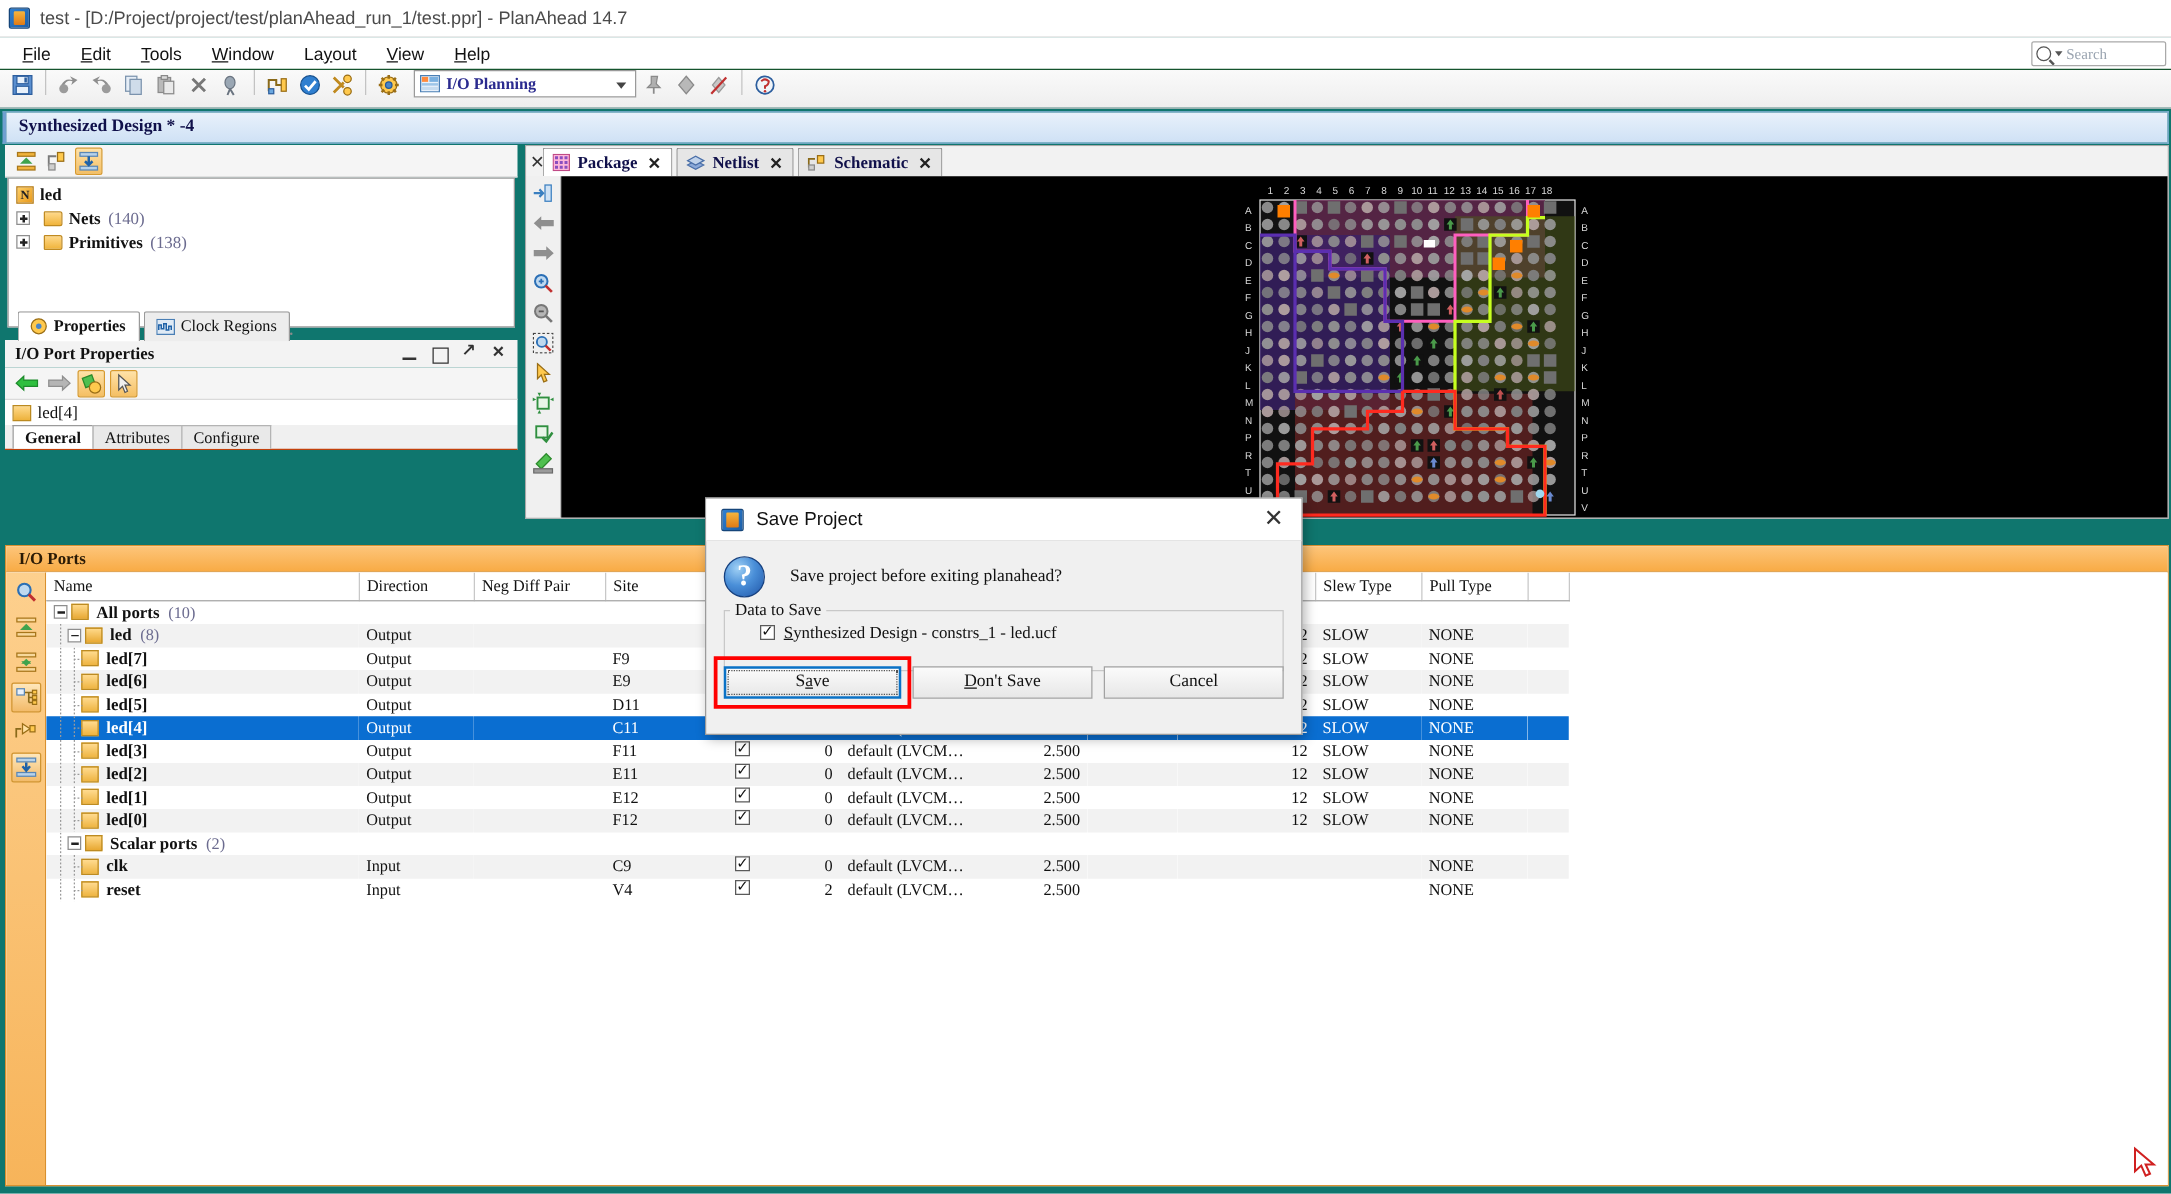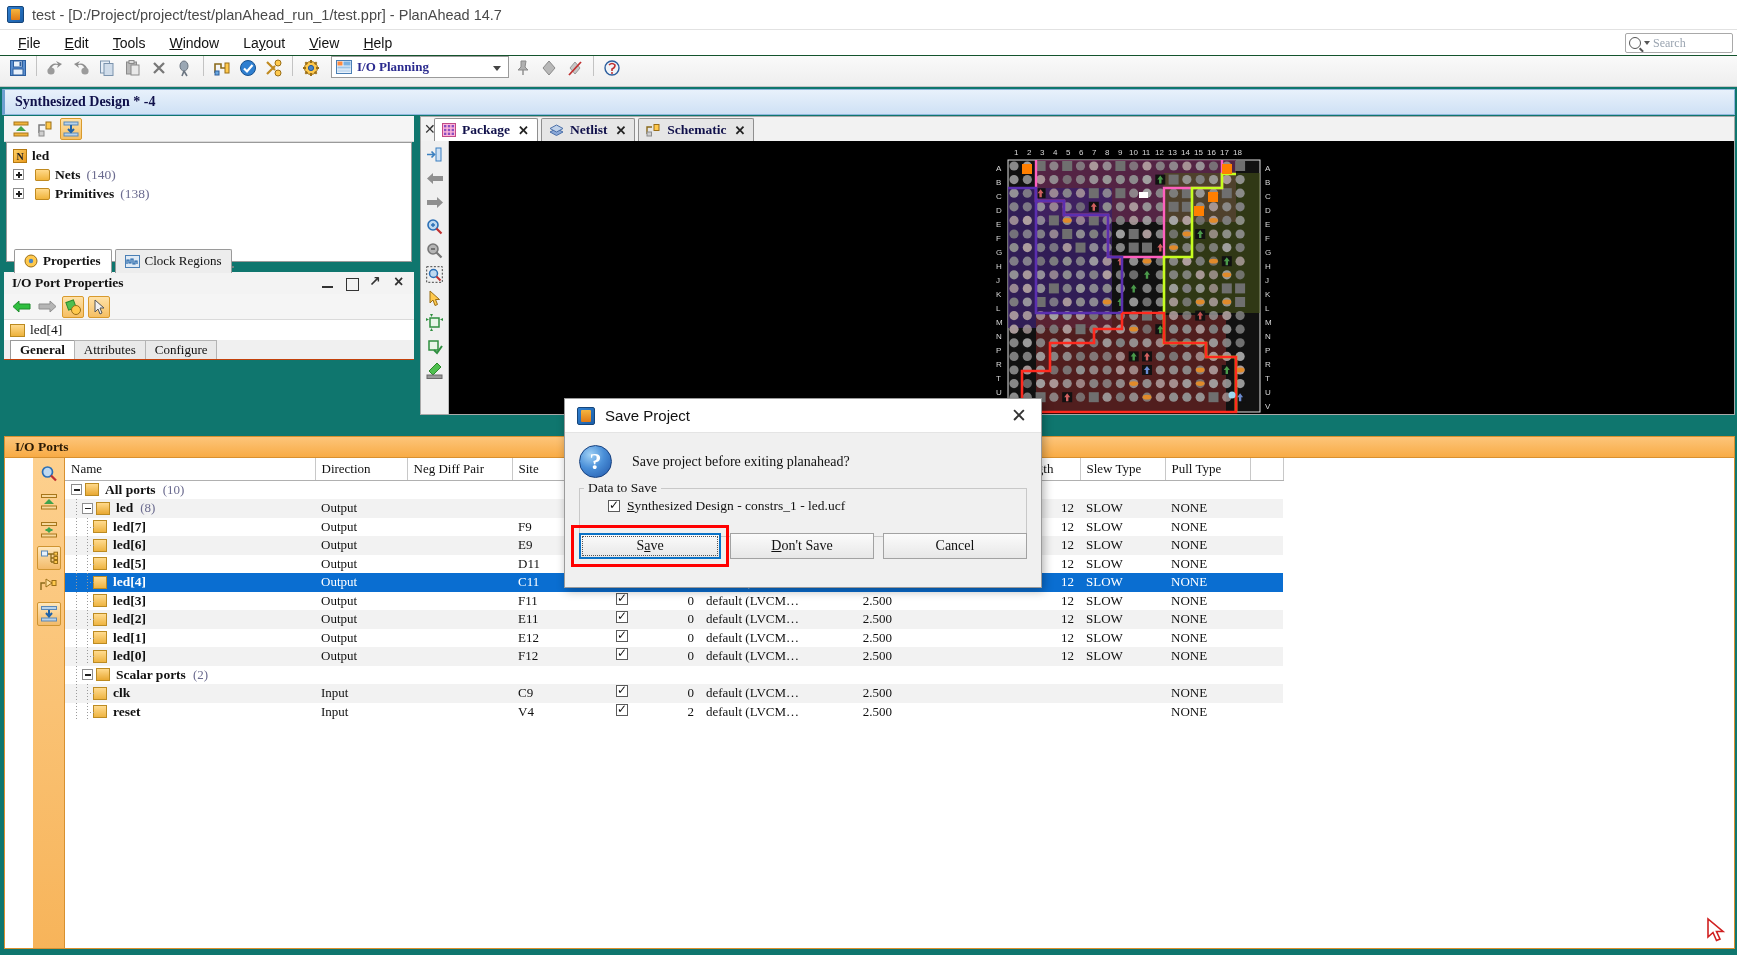--- a/index.html
+++ b/index.html
@@ -175,21 +175,21 @@
 
   
   .pkg{ position:absolute; left:535px; top:2px; }
 
   
   .ioports{ position:absolute; left:4px; right:2px; top:320px; bottom:6px;
     border:1px solid #d8902f; background:#fff; }
   .io-head{ height:21px; background:linear-gradient(180deg,#fdc57a,#f8ab45);
     border-bottom:1px solid #d8902f; display:flex;align-items:center;padding-left:10px;
     font-family:"Liberation Serif",serif; font-weight:bold; font-size:13.5px; color:#2a1a05;}
-  .io-body{ position:absolute; left:0; right:0; top:21px; bottom:0; display:flex; background:#fff;margin-left:28px;}
+  .io-body{ position:absolute; left:0; right:0; top:21px; bottom:0; display:flex; background:#fff;}
   .io-strip{ width:32px; background:linear-gradient(180deg,#fdd08e,#f7b45a); border-right:1px solid #d8902f;
     display:flex;flex-direction:column;align-items:center;padding-top:4px;gap:4px;}
   .is-btn{ width:24px;height:24px;display:flex;align-items:center;justify-content:center;border-radius:2px;}
   .is-btn.active{ background:linear-gradient(180deg,#ffe7bb,#f2ba69); border:1px solid #cf9431;}
 
   table.io-table{ border-collapse:collapse; width:1218px; table-layout:fixed; }
   table.io-table th{
     font-family:"Liberation Serif",serif; font-weight:normal; font-size:13px; color:#111;
     background:#fff; border-right:1px solid #c8c8c8; border-bottom:1px solid #b0b0b0;
     text-align:left; padding:2px 6px; height:22px;

